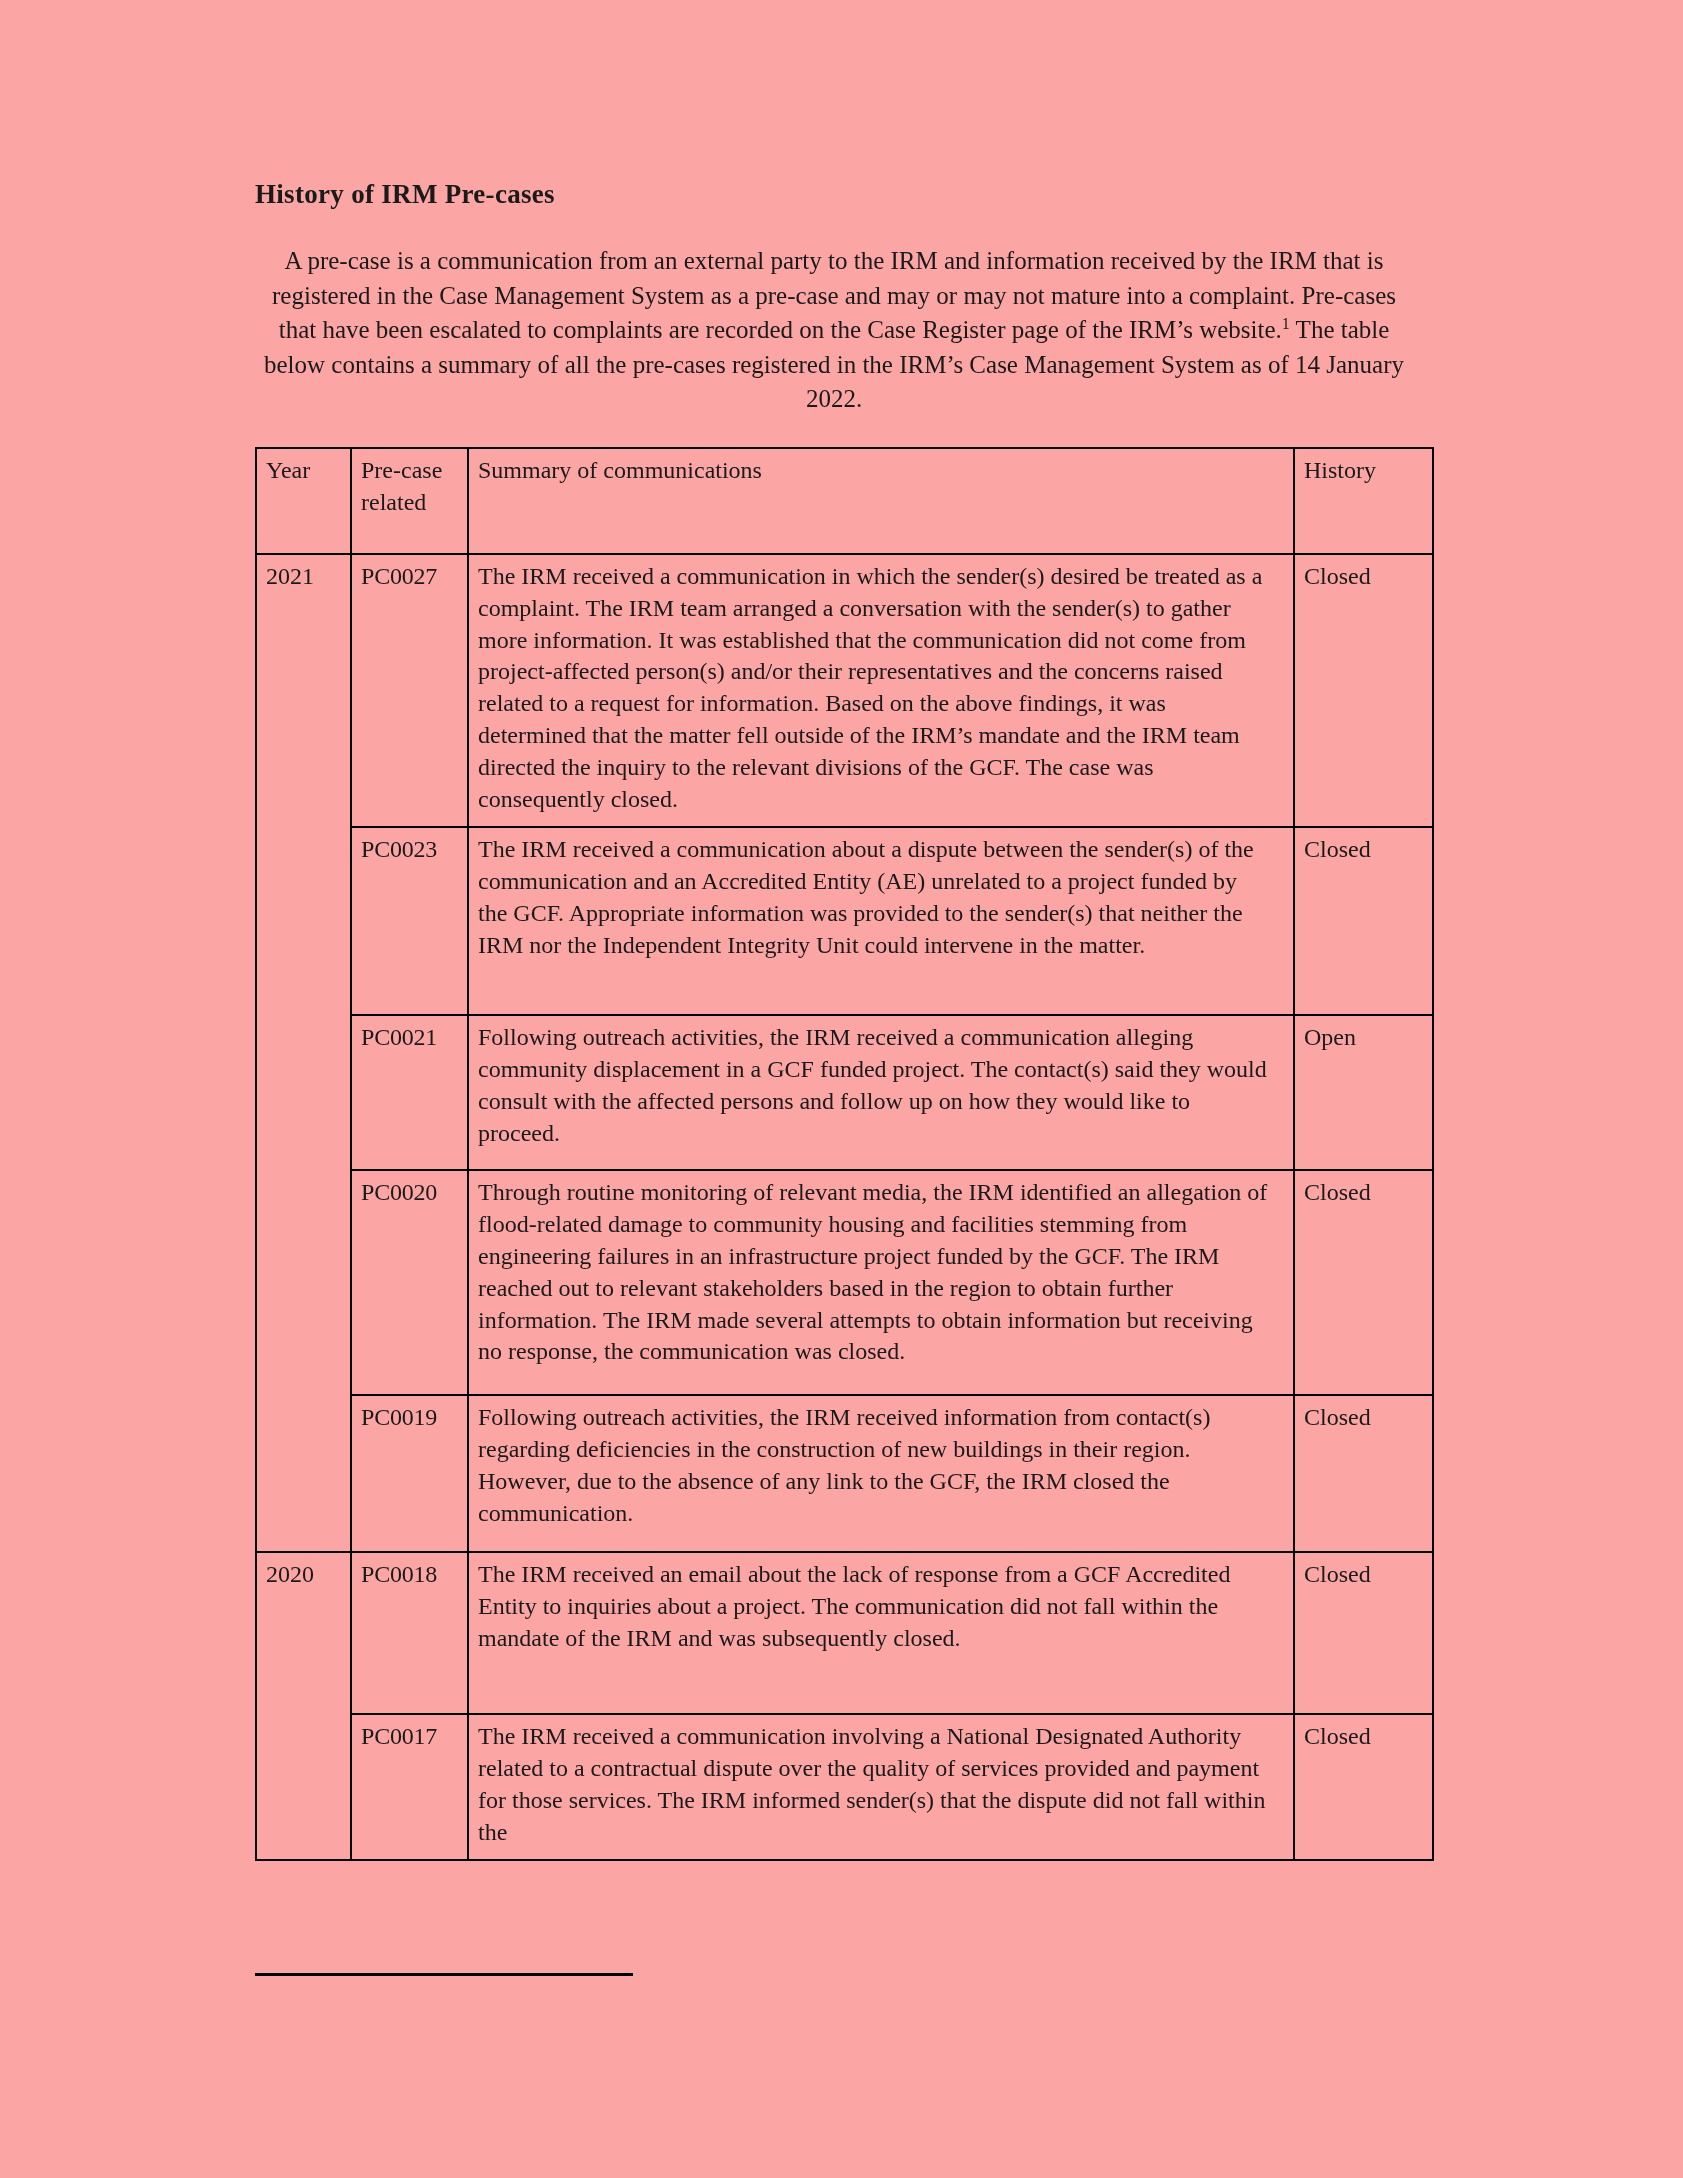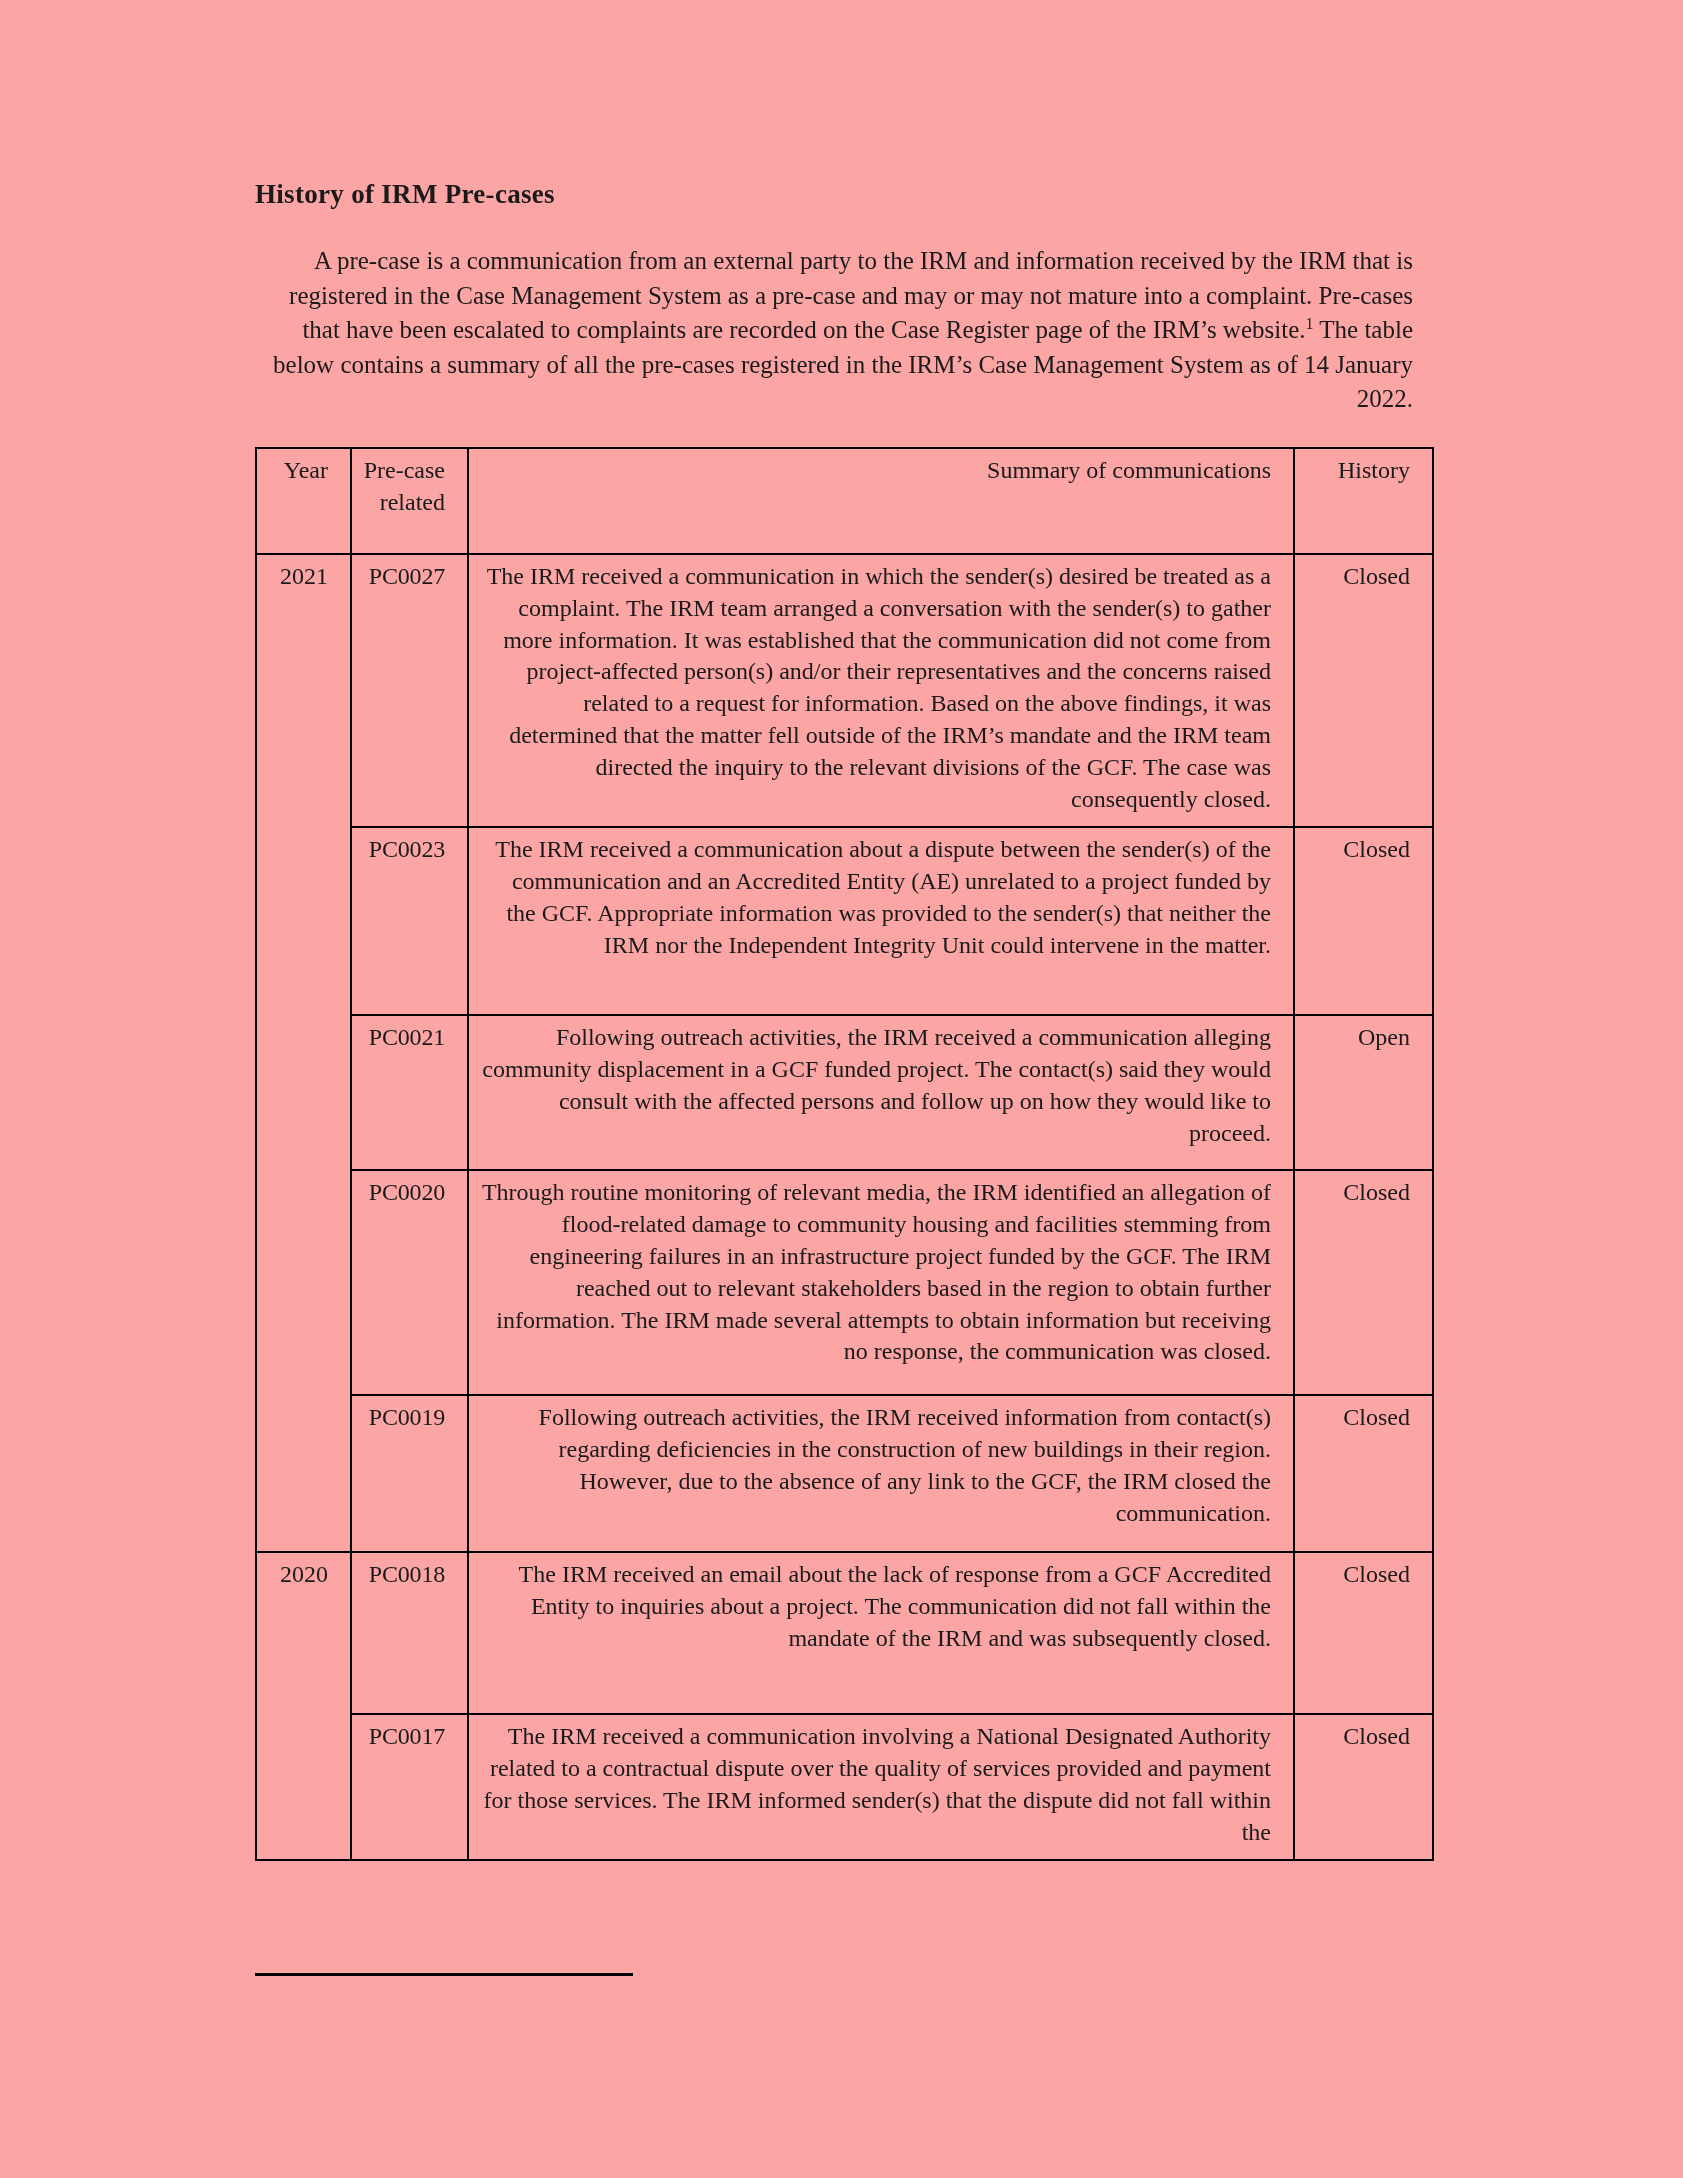--- a/index.html
+++ b/index.html
@@ -28,42 +28,42 @@
     font-weight: bold;
     letter-spacing: 0.3px;
     margin: 0 0 34px 0;
     line-height: 1.2;
   }
 
   .intro-para {
     font-size: 25px;
     line-height: 1.38;
     margin: 0 0 30px 0;
-    text-align: right;
+    text-align: center;
     width: 1158px;
   }
   .intro-para sup {
     font-size: 16px;
     vertical-align: super;
     line-height: 0;
   }
 
   table.precase-table {
     border-collapse: collapse;
     width: 1176px;
     table-layout: fixed;
     font-size: 24px;
   }
   table.precase-table td,
   table.precase-table th {
     border: 2px solid #000000;
     vertical-align: top;
     padding: 6px 22px 10px 9px;
     font-weight: normal;
-    text-align: right;
+    text-align: left;
     line-height: 1.33;
   }
   col.c-year    { width: 95px; }
   col.c-number  { width: 117px; }
   col.c-summary { width: 826px; }
   col.c-status  { width: 139px; }
 
   td.year-cell {
     text-align: center;
     vertical-align: middle;

